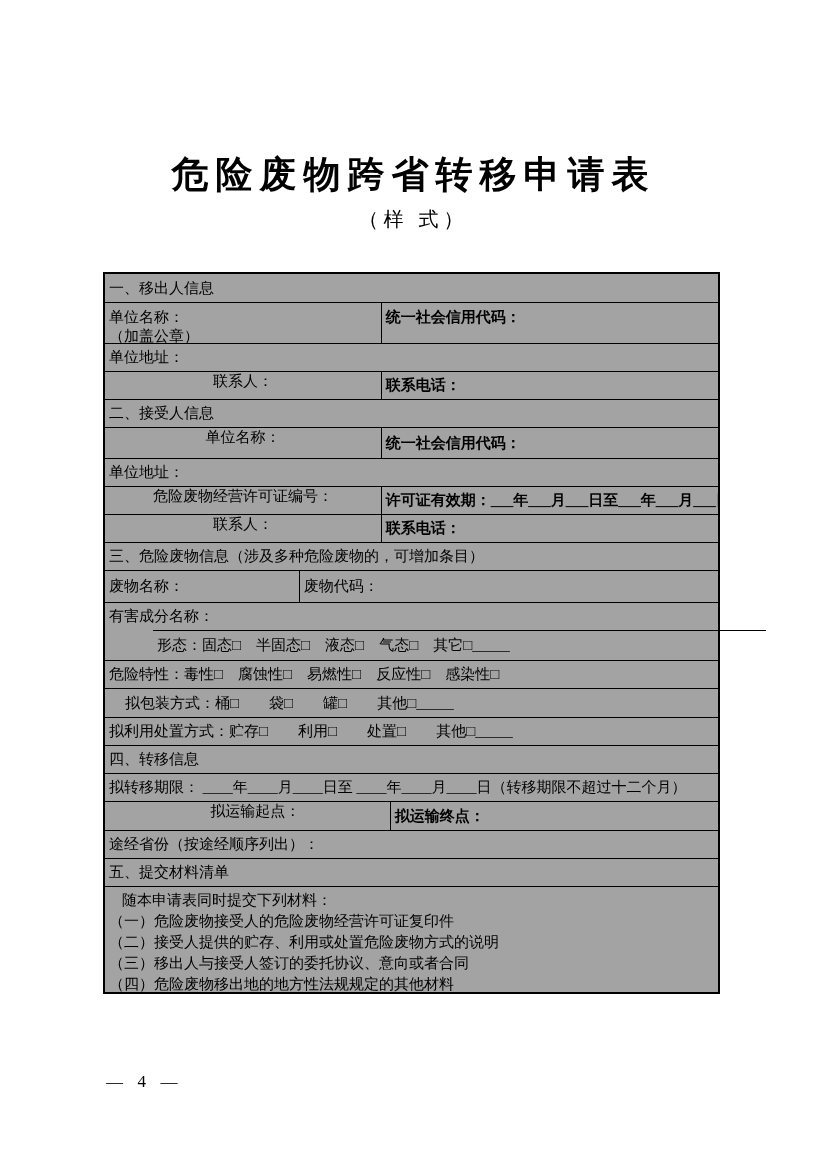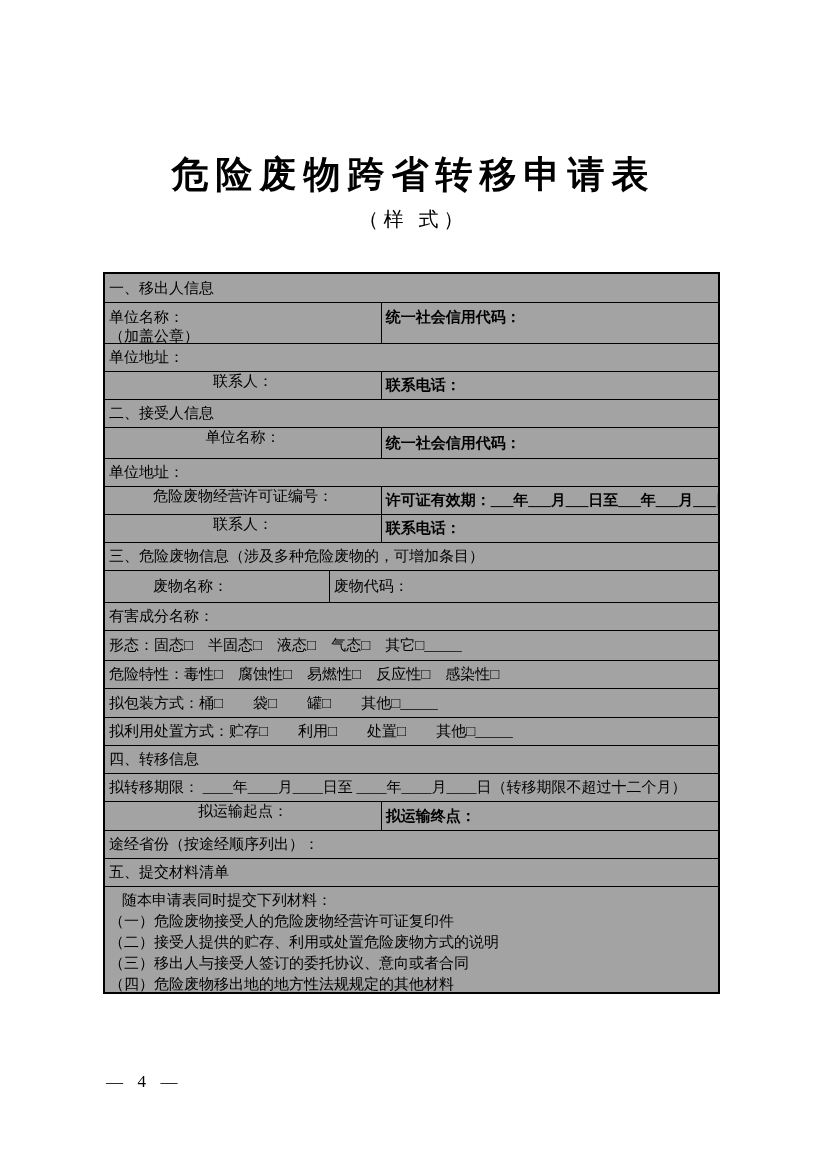--- a/index.html
+++ b/index.html
@@ -41,22 +41,22 @@
     font-size:15px;
     white-space:pre;
     overflow:hidden;
   }
   .cell + .cell { border-left:1px solid #000; }
   .cell.top { align-items:flex-start; padding-top:5px; }
   .between { justify-content:space-between; }
   .seal { margin-right:-7px; }
   .w45 { width:45%;flex-direction:column; } .w55 { width:55%;font-weight:bold; } .w100 { width:100%; }
   .w316 { width:31.6%; } .w285 { width:28.5%; } .w399 { width:39.9%;margin-top:44px; }
-  .h28 { height:28px; } .h29 { height:29px; } .h30 { height:30px; }
-  .h31 { height:31px; } .h32 { height:32px;padding-left:44px; } .h41 { height:41px; }
+  .h28 { height:28px; } .h29 { height:29px;padding-left:16px; } .h30 { height:30px;margin-left:48px; }
+  .h31 { height:31px; } .h32 { height:32px; } .h41 { height:41px; }
   .h106 { height:106px; }
   .materials-cell {
     display:block; width:100%;
     padding:3px 4px 0 4px;
     font-size:15px;
     overflow:hidden;
   }
   .materials-cell .line { line-height:21px; white-space:pre; }
   .materials-cell .line.indent { padding-left:13px; }
   .page-number {

